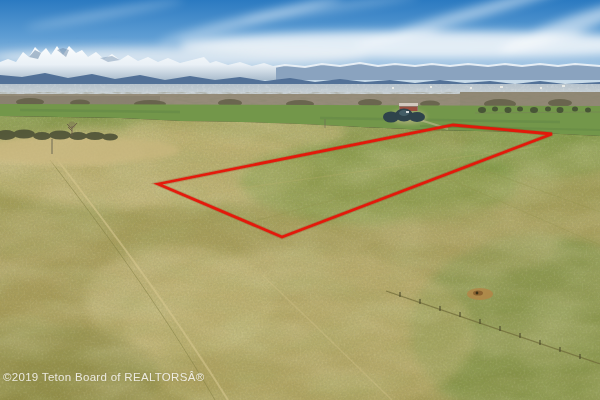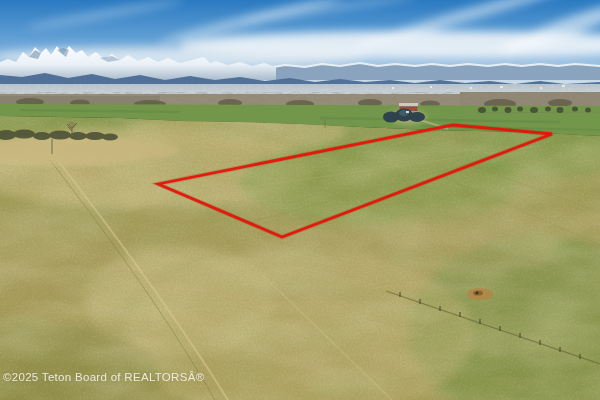--- a/index.html
+++ b/index.html
@@ -245,14 +245,14 @@
       <ellipse cx="417" cy="117" rx="8" ry="5"></ellipse>
     </g>
     <ellipse cx="404" cy="113" rx="5" ry="3" fill="#49646d" opacity=".8"></ellipse>
     <rect x="406" y="111" width="3" height="2" fill="#e6e9e9" opacity=".9"></rect>
   </g>
 
   <polygon fill="none" stroke="#8c1006" stroke-width="4.5" opacity=".18" stroke-linejoin="miter" points="158,184 453,125 552,134 282,237"></polygon>
   <polygon fill="none" stroke-linejoin="miter" opacity=".96" points="158,184 453,125 552,134 282,237" stroke="#e61508" stroke-width="2.8"></polygon>
 </svg>
 
-<span class="watermark">©2025 Teton Board of REALTORSÂ®</span>
+<span class="watermark">©2019 Teton Board of REALTORSÂ®</span>
 </div>
 
 </body></html>

